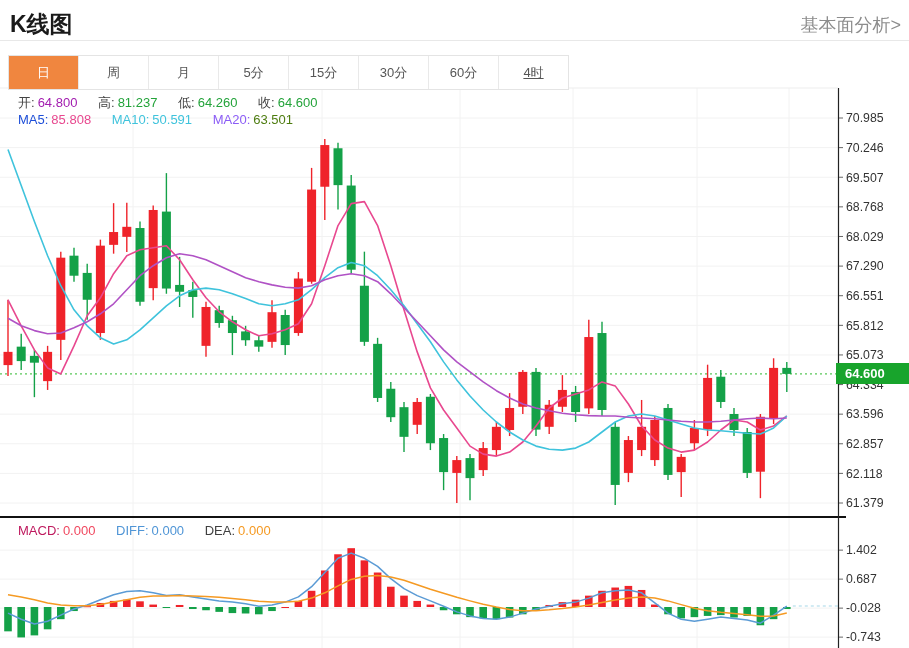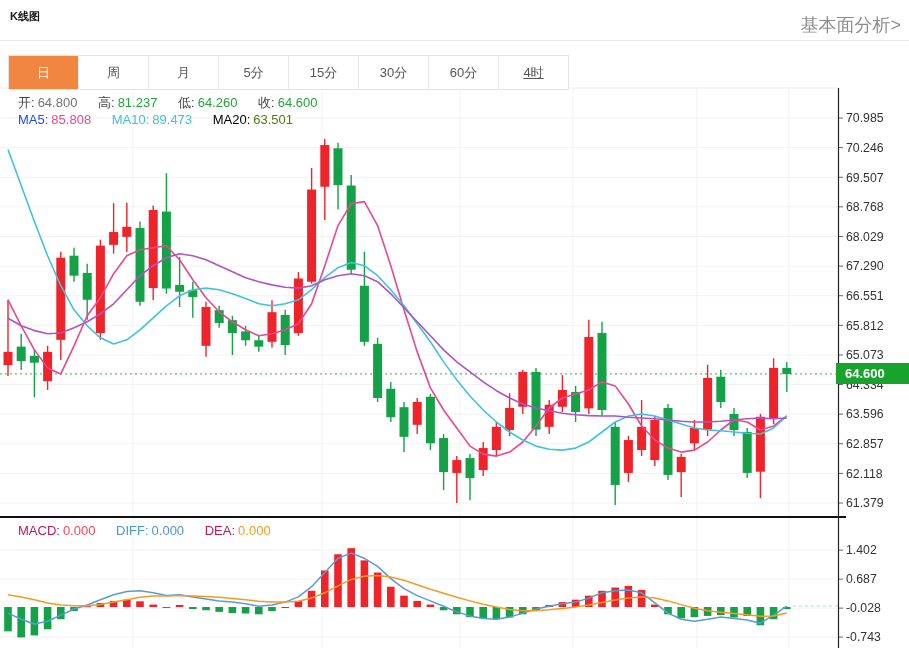--- a/index.html
+++ b/index.html
@@ -1,21 +1,21 @@
 <!DOCTYPE html>
 <html><head>
 <meta charset="utf-8">
 <style>
   html,body{margin:0;padding:0;}
   body{
     width:909px;height:648px;position:relative;overflow:hidden;
     background:#ffffff;font-family:"Liberation Sans","DejaVu Sans",sans-serif;
     -webkit-font-smoothing:antialiased;
   }
-  .page-title{position:absolute;top:9px;left:10px;font-size:11px;font-weight:700;color:#1a1a1a;}
+  .page-title{position:absolute;top:9px;left:10px;font-size:23px;font-weight:700;color:#1a1a1a;}
   .header-link{position:absolute;top:13px;right:8px;font-size:18px;color:#8c8c8c;cursor:pointer;}
   .header-divider{position:absolute;top:40px;left:0;width:909px;height:1px;background:#e8e8e8;}
   .tabbar{
     position:absolute;top:55px;left:8px;height:33px;display:flex;
     border:1px solid #e4e4e4;box-sizing:content-box;background:#fff;
   }
   .tab{
     width:69px;height:33px;line-height:33px;text-align:center;font-size:13px;color:#555;
     border-right:1px solid #e9e9e9;cursor:pointer;user-select:none;background:#fff;
   }
@@ -299,31 +299,31 @@
     <div class="tab">周</div>
     <div class="tab">月</div>
     <div class="tab">5分</div>
     <div class="tab">15分</div>
     <div class="tab">30分</div>
     <div class="tab">60分</div>
     <div class="tab">4时</div>
   </div>
 
 <div class="legend legend-ohlc">
-  <span class="lbl" style="color: rgb(68, 68, 68);">开:</span><span style="color: #737373;">64.800</span><span class="gap"></span>
+  <span class="lbl" style="color: rgb(68, 68, 68);">开:</span><span style="color: #a21caf;">64.800</span><span class="gap"></span>
   <span class="lbl" style="color: rgb(68, 68, 68);">高:</span><span style="color: rgb(35, 163, 58);">81.237</span><span class="gap"></span>
   <span class="lbl" style="color: rgb(68, 68, 68);">低:</span><span style="color: rgb(35, 163, 58);">64.260</span><span class="gap"></span>
   <span class="lbl" style="color: rgb(68, 68, 68);">收:</span><span style="color: rgb(35, 163, 58);">64.600</span>
 </div>
 
 <div class="legend legend-ma">
   <span style="color: #1d4ed8;">MA5:</span><span style="color: rgb(232, 72, 143);">85.808</span><span class="gap"></span>
-  <span style="color: rgb(63, 195, 220);">MA10:</span><span style="color: rgb(63, 195, 220);">89.473</span><span class="gap"></span>
-  <span style="color: #000000;">MA20:</span><span style="color: #4d7c0f;">63.501</span>
+  <span style="color: rgb(63, 195, 220);">MA10:</span><span style="color: rgb(63, 195, 220);">50.591</span><span class="gap"></span>
+  <span style="color: #8b5cf6;">MA20:</span><span style="color: #4d7c0f;">63.501</span>
 </div>
 
 <div class="legend legend-macd">
   <span style="color: #be185d;">MACD:</span><span style="color: rgb(240, 72, 95);">0.000</span><span class="gap"></span>
   <span style="color: rgb(79, 149, 214);">DIFF:</span><span style="color: rgb(79, 149, 214);">0.000</span><span class="gap"></span>
-  <span style="color: #be185d;">DEA:</span><span style="color: rgb(245, 154, 35);">0.000</span>
+  <span style="color: #404040;">DEA:</span><span style="color: rgb(245, 154, 35);">0.000</span>
 </div>
 
 <div class="price-tag" id="price-tag" style="background: rgb(24, 164, 44); top: 363.411px;">64.600</div>
 
 </body></html>

